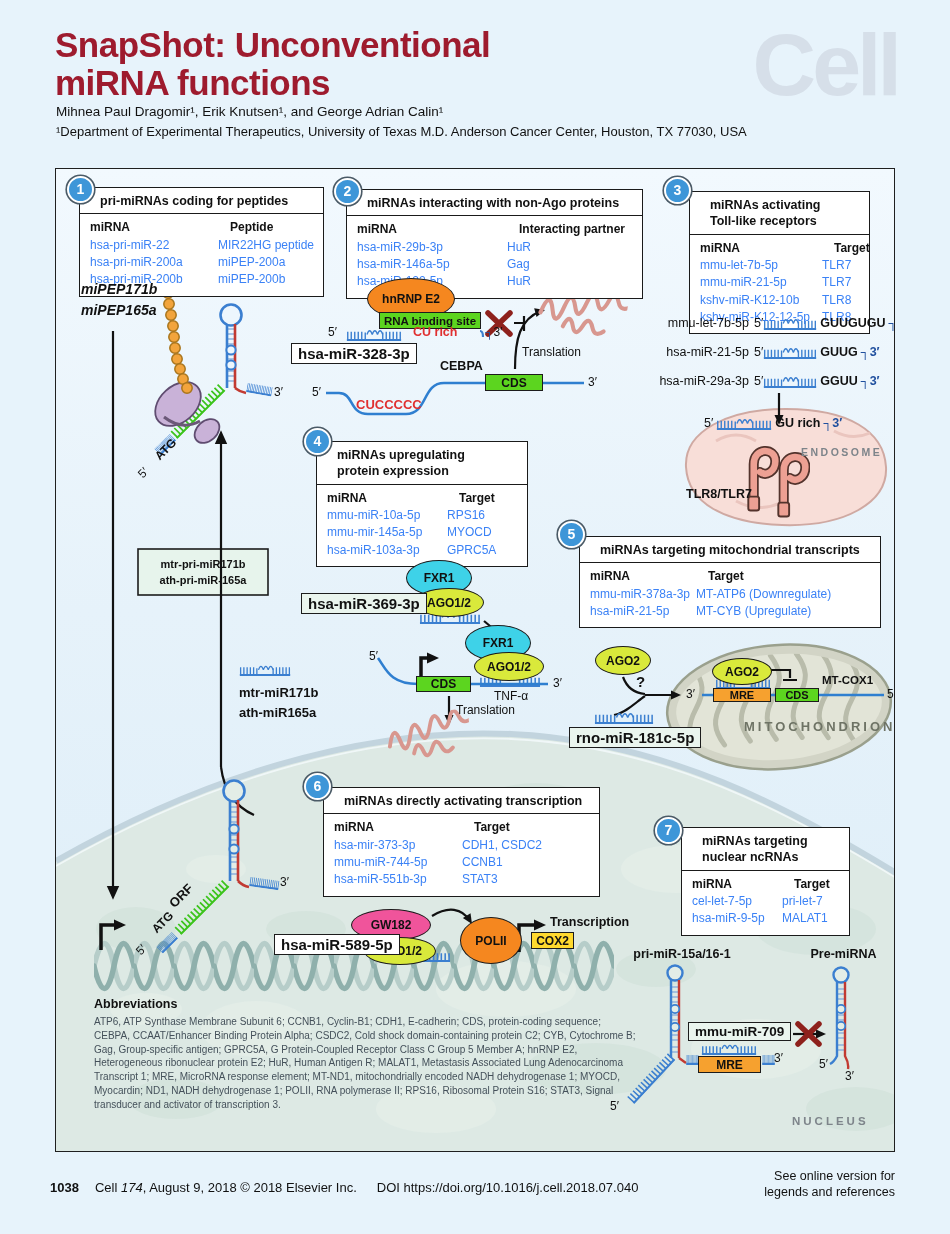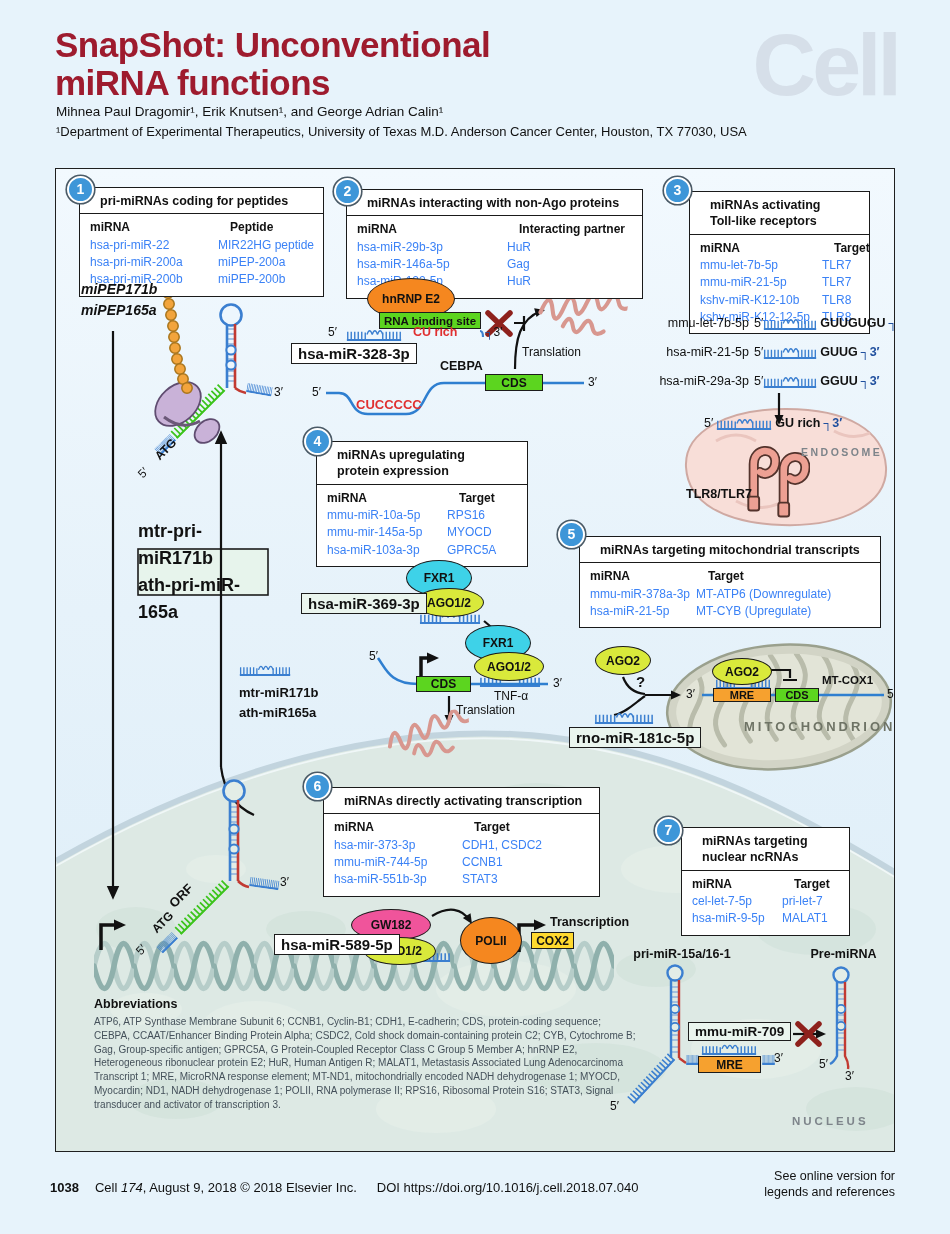--- a/index.html
+++ b/index.html
@@ -508,21 +508,21 @@
   <div class="rectbox" style="left:657px;top:519px;width:58px;height:14px;background:#f6a12f;font-size:11px">MRE</div>
   <div class="rectbox" style="left:719px;top:519px;width:44px;height:14px;background:#5cd51f;font-size:11px">CDS</div>
   <div class="rectbox" style="left:475px;top:763px;width:43px;height:17px;background:#ffd92e">COX2</div>
   <div class="rectbox" style="left:642px;top:887px;width:63px;height:17px;background:#f6a12f">MRE</div>
 
   <div class="whitebox" style="left:235px;top:174px">hsa-miR-328-3p</div>
   <div class="whitebox mint" style="left:245px;top:424px">hsa-miR-369-3p</div>
   <div class="whitebox mint" style="left:513px;top:558px">rno-miR-181c-5p</div>
   <div class="whitebox" style="left:218px;top:765px">hsa-miR-589-5p</div>
   <div class="whitebox mint" style="left:632px;top:853px;font-size:13.5px">mmu-miR-709</div>
-  <div class="abs" style="left:82px;top:380px;width:130px;height:46px;display:flex;flex-direction:column;align-items:center;justify-content:center;font-weight:bold;font-size:18px;line-height:1.5">
+  <div class="abs" style="left:82px;top:380px;width:130px;height:46px;display:flex;flex-direction:column;align-items:center;justify-content:center;font-weight:bold;font-size:11px;line-height:1.5">
     <span>mtr-pri-miR171b</span>
       <span>ath-pri-miR-165a</span>
   </div>
 
   <div class="mipep" style="left:25px;top:110px">
     <div>miPEP171b</div>
       <div>miPEP165a</div>
   </div>
   <div class="lbl rot" style="left:96px;top:284px;font-weight:bold">ATG</div>
   <div class="lbl rot" style="left:79px;top:302px">5′</div>

